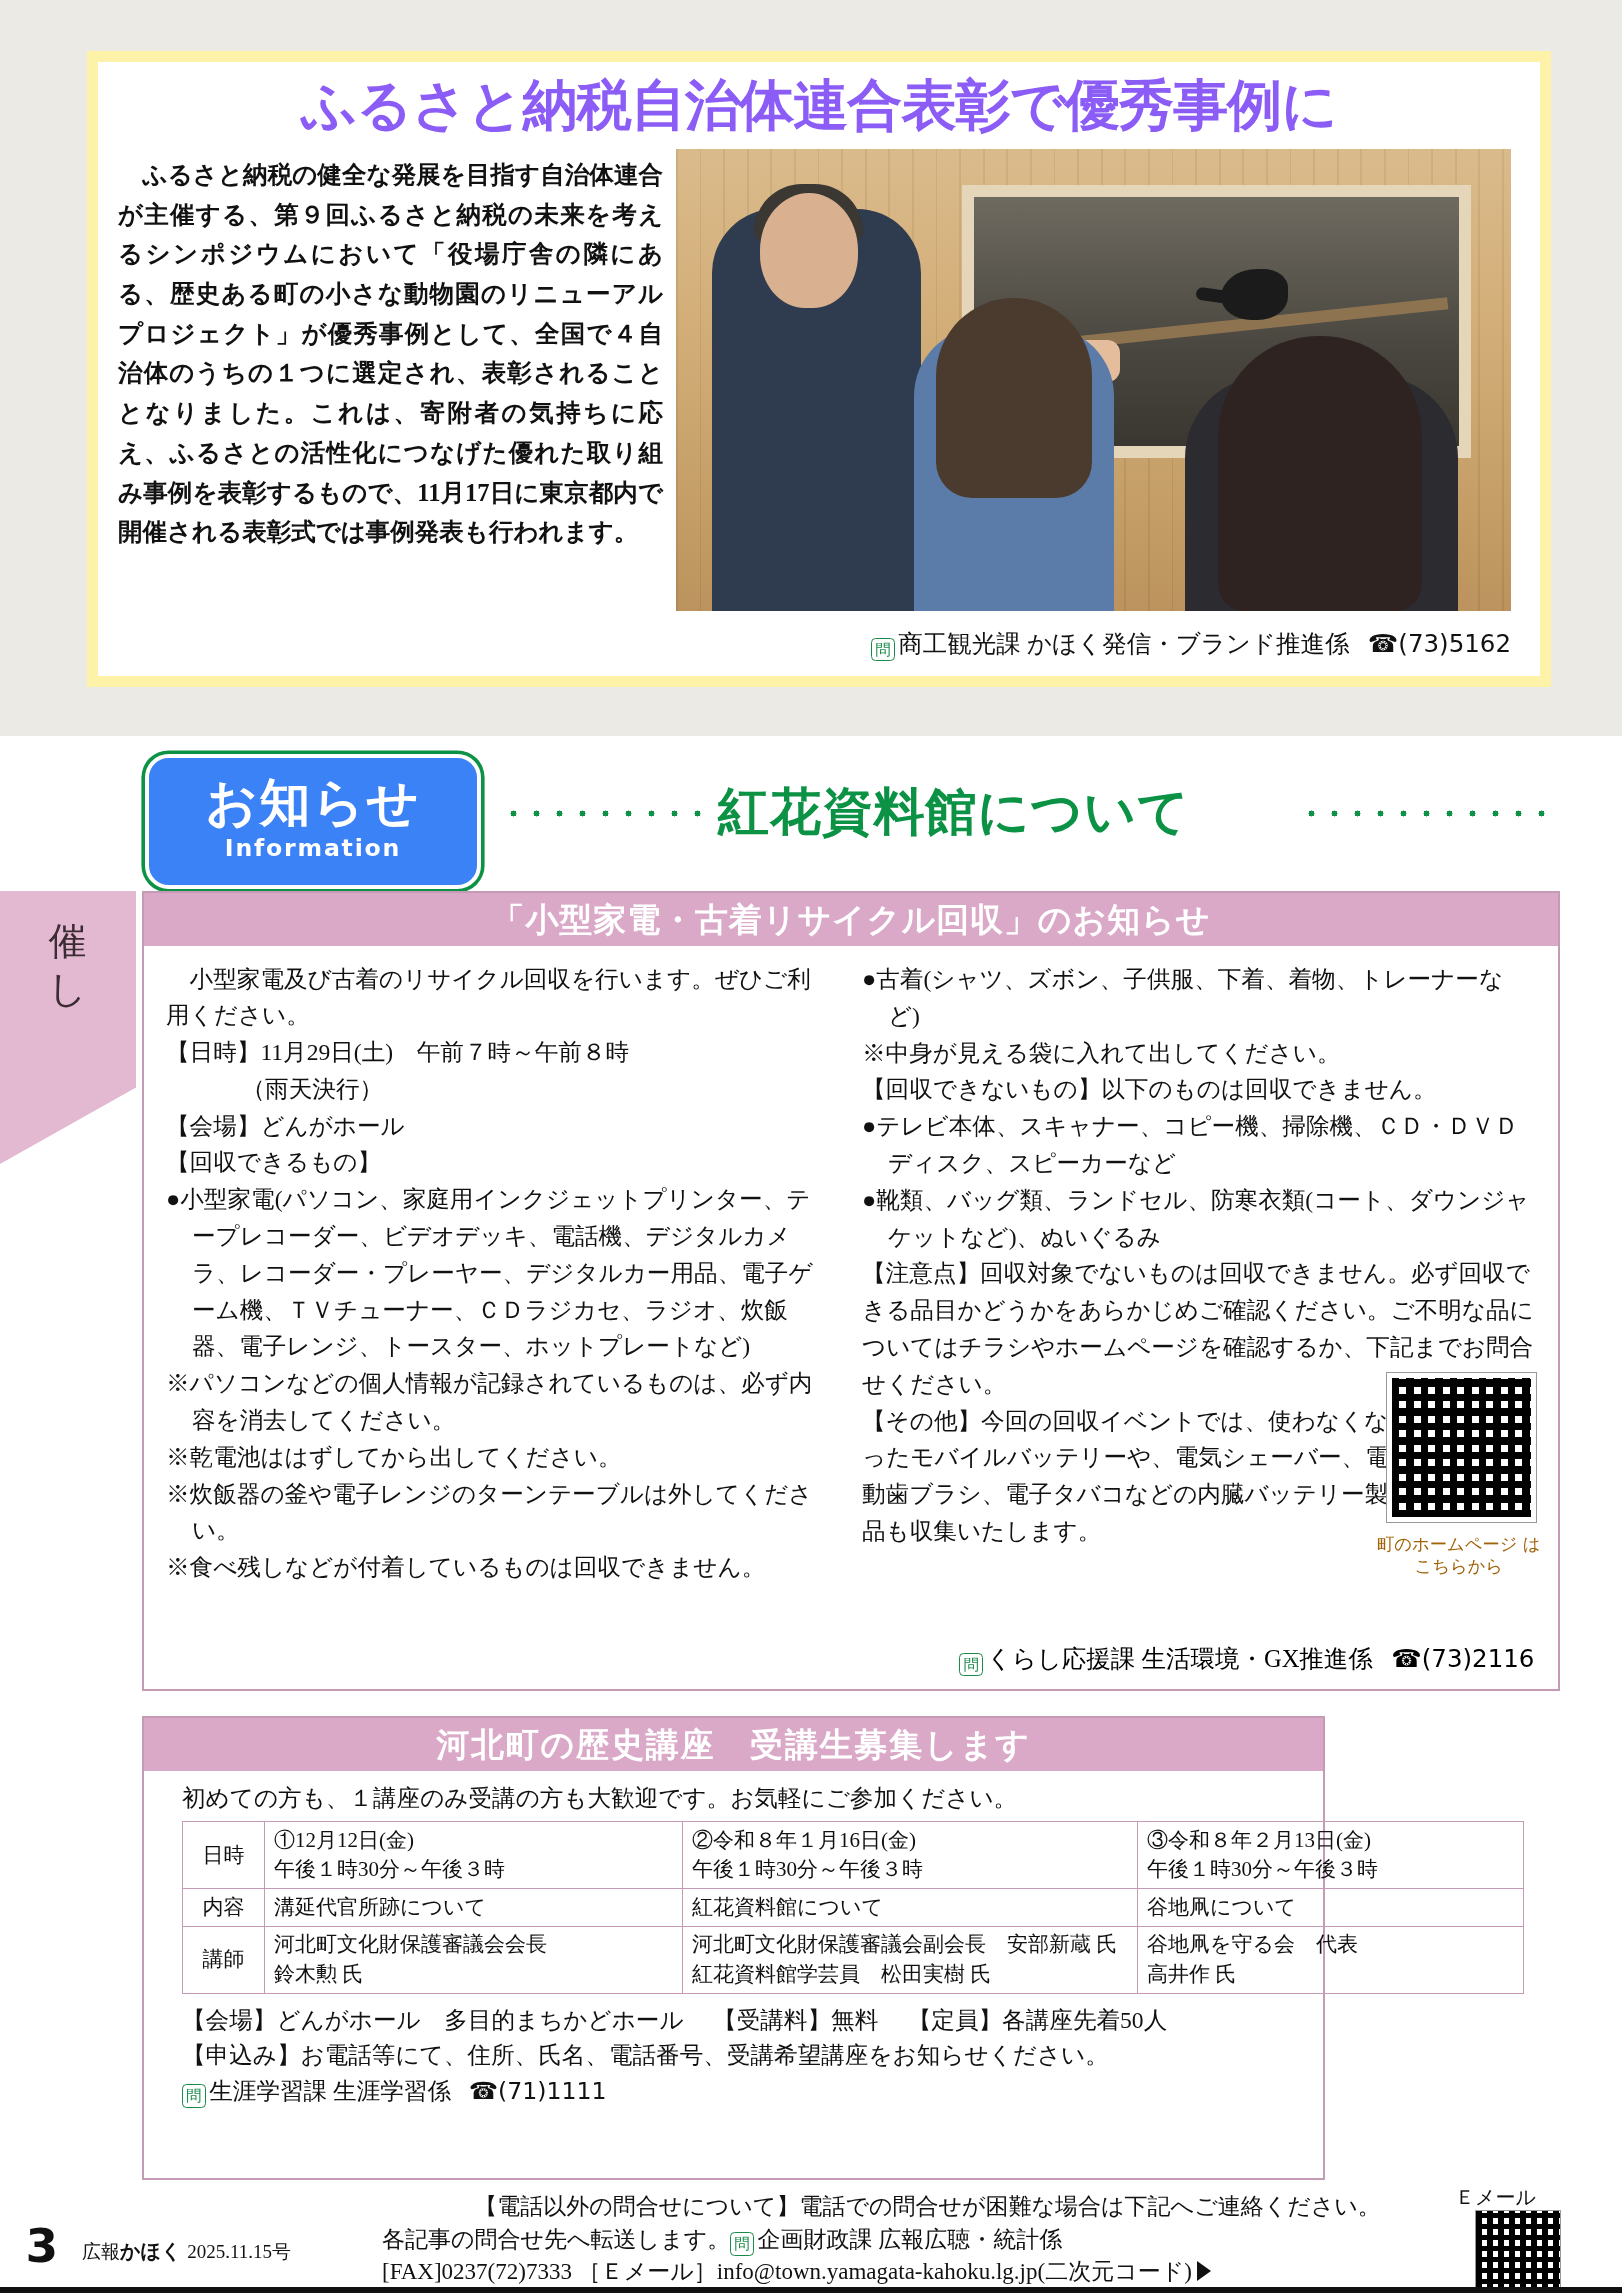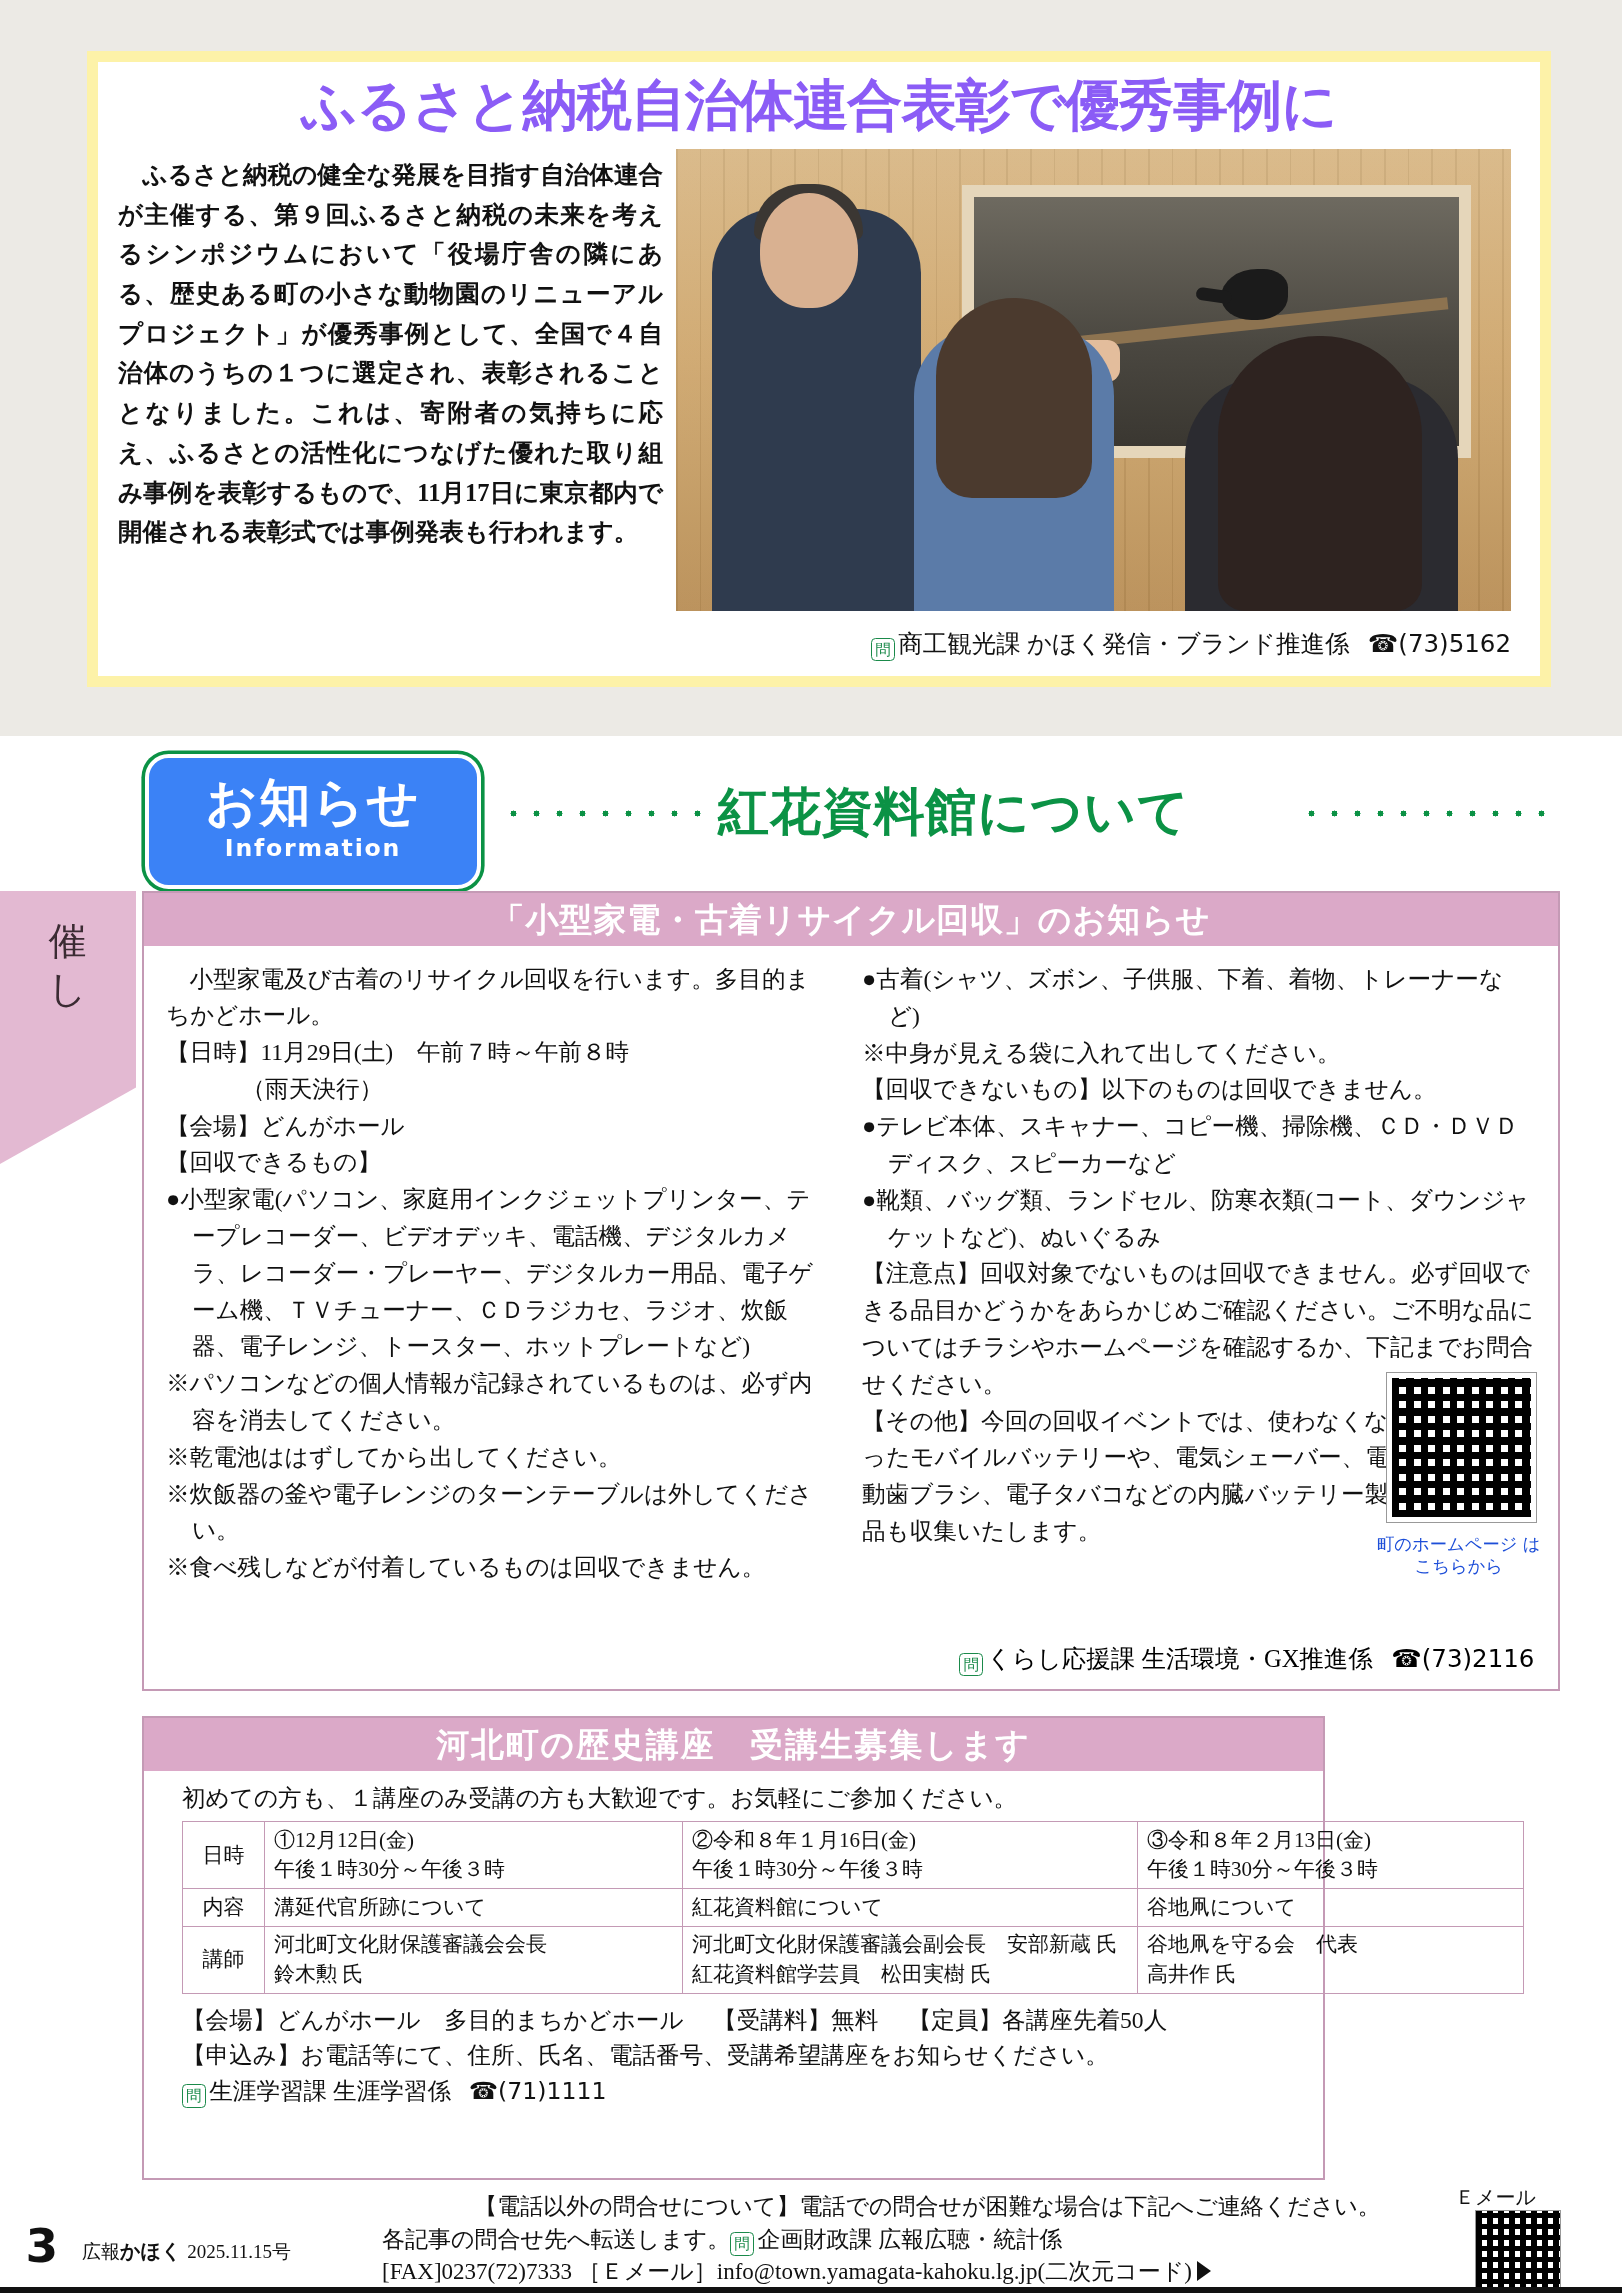--- a/index.html
+++ b/index.html
@@ -256,21 +256,21 @@
     background:
       repeating-linear-gradient(90deg,#000 0 7.3px,#fff 7.3px 14.5px),
       repeating-linear-gradient(0deg,#000 0 7.3px,#fff 7.3px 14.5px);
     background-blend-mode: multiply;
     border: 5.5px solid #fff;
     outline: 0.9px solid #999;
   }
   .qr-cap {
     position: absolute; right: 12.7px; top: 587px;
     width: 173px; text-align: center;
-    font-size: 17.3px; line-height: 1.3; color: #1d4ed8;
+    font-size: 17.3px; line-height: 1.3; color: #a16207;
     font-family: "DejaVu Sans", sans-serif;
   }
   .recycle-credit {
     position: absolute; right: 23.6px; bottom: 12.7px;
     font-size: 24.5px; white-space: nowrap;
   }
 
   
   .history-box {
     position: absolute;
@@ -426,21 +426,21 @@
   </div>
 
   <div class="side-tab"></div>
   <div class="side-tab-label">催し</div>
 
   <div class="recycle-box">
     <div class="box-head">「小型家電・古着リサイクル回収」のお知らせ</div>
 
     <div class="recycle-cols">
       <div class="col-left">
-        <div class="lead">小型家電及び古着のリサイクル回収を行います。多目的まちかどホール。</div>
+        <div class="lead">小型家電及び古着のリサイクル回収を行います。ぜひご利用ください。</div>
         <div class="ind2"><span>【日時】</span><span>11月29日(土)　午前７時～午前８時</span></div>
         <div style="padding-left:3.2em">（雨天決行）</div>
         <div><span>【会場】</span><span>どんがホール</span></div>
         <div>【回収できるもの】</div>
         <div class="hang">●小型家電(パソコン、家庭用インクジェットプリンター、テープレコーダー、ビデオデッキ、電話機、デジタルカメラ、レコーダー・プレーヤー、デジタルカー用品、電子ゲーム機、ＴＶチューナー、ＣＤラジカセ、ラジオ、炊飯器、電子レンジ、トースター、ホットプレートなど)</div>
         <div class="hang">※パソコンなどの個人情報が記録されているものは、必ず内容を消去してください。</div>
         <div class="hang">※乾電池ははずしてから出してください。</div>
         <div class="hang">※炊飯器の釜や電子レンジのターンテーブルは外してください。</div>
         <div class="hang">※食べ残しなどが付着しているものは回収できません。</div>
       </div>

